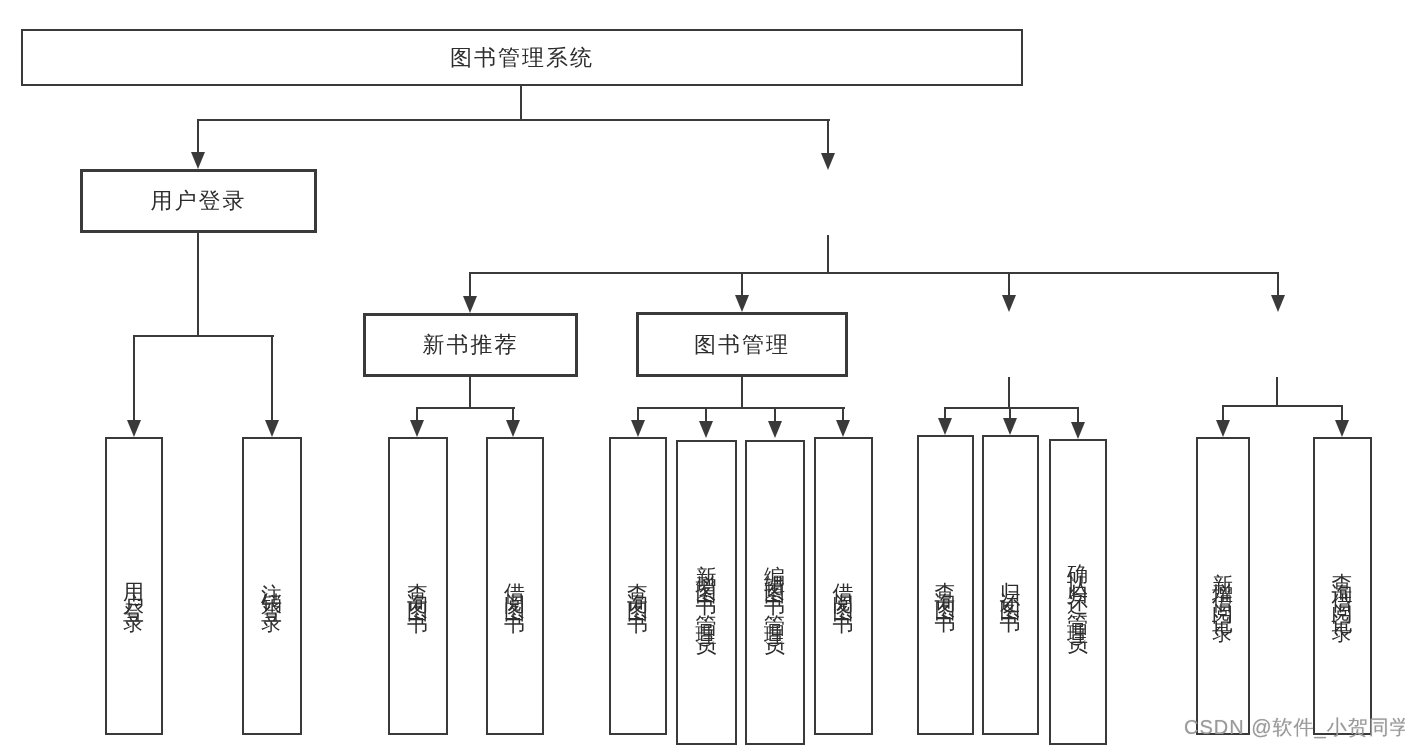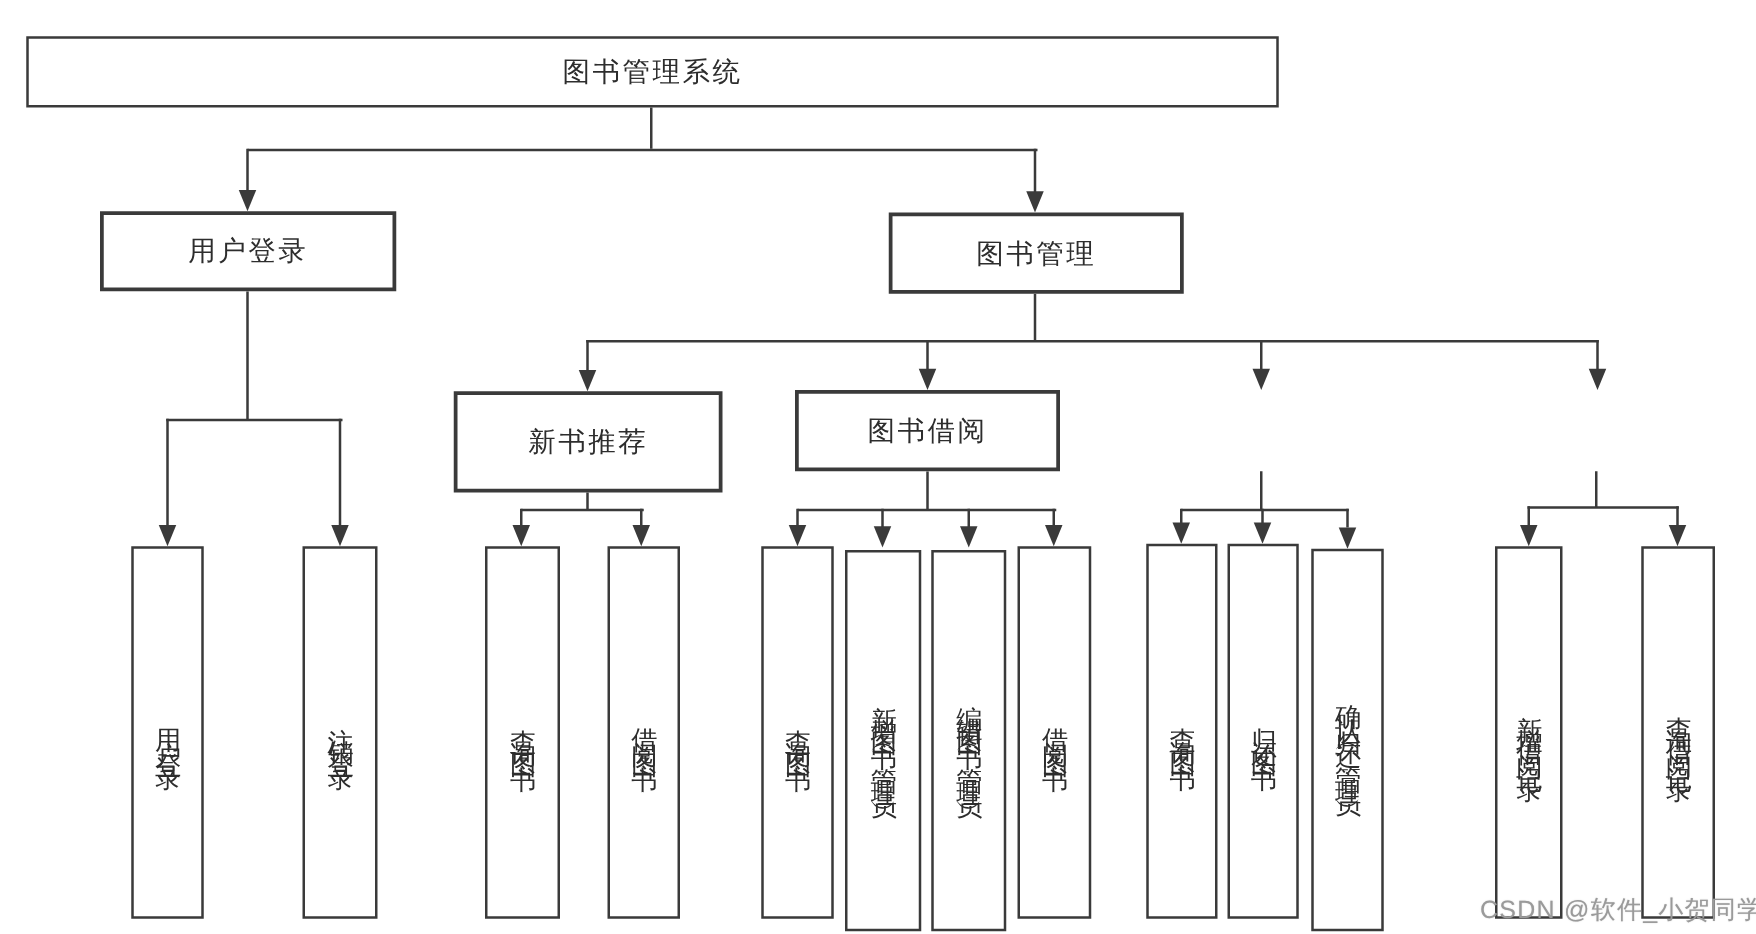--- a/index.html
+++ b/index.html
@@ -51,47 +51,44 @@
   <div class="vl" style="left:520px;top:69px;height:50px;"></div>
   <div class="hl" style="left:198px;top:119px;width:632px;"></div>
   <div class="vl" style="left:197px;top:119px;height:36px;"></div>
   <div class="ah" style="left:191px;top:152px;"></div>
   <div class="vl" style="left:827px;top:119px;height:36px;"></div>
   <div class="ah" style="left:821px;top:153px;"></div>
 
   <div class="box" style="left:80px;top:169px;width:237px;height:64px;">
     <span>用户登录</span>
   </div>
-  <div class="box" style="left:711px;top:170px;width:236px;height:65px;">
-    <span>图书管理</span>
-  </div>
 
   <div class="vl" style="left:197px;top:233px;height:103px;"></div>
   <div class="hl" style="left:133px;top:335px;width:141px;"></div>
   <div class="vl" style="left:133px;top:335px;height:87px;"></div>
   <div class="ah" style="left:127px;top:420px;"></div>
   <div class="vl" style="left:271px;top:335px;height:87px;"></div>
   <div class="ah" style="left:265px;top:420px;"></div>
 
   <div class="vl" style="left:827px;top:235px;height:38px;"></div>
   <div class="hl" style="left:469px;top:272px;width:810px;"></div>
   <div class="vl" style="left:469px;top:272px;height:25px;"></div>
   <div class="ah" style="left:463px;top:296px;"></div>
   <div class="vl" style="left:741px;top:272px;height:25px;"></div>
   <div class="ah" style="left:735px;top:295px;"></div>
   <div class="vl" style="left:1008px;top:272px;height:25px;"></div>
   <div class="ah" style="left:1002px;top:295px;"></div>
   <div class="vl" style="left:1277px;top:272px;height:25px;"></div>
   <div class="ah" style="left:1271px;top:295px;"></div>
 
-  <div class="box" style="left:363px;top:313px;width:215px;height:81px;">
+  <div class="box" style="left:363px;top:313px;width:215px;height:64px;">
     <span>新书推荐</span>
   </div>
   <div class="box" style="left:636px;top:312px;width:212px;height:65px;">
-    <span>图书借阅</span>
+    <span>图书管理</span>
   </div>
 
   <div class="vl" style="left:469px;top:377px;height:31px;"></div>
   <div class="hl" style="left:417px;top:407px;width:98px;"></div>
   <div class="vl" style="left:416px;top:407px;height:15px;"></div>
   <div class="ah" style="left:410px;top:420px;"></div>
   <div class="vl" style="left:512px;top:407px;height:15px;"></div>
   <div class="ah" style="left:506px;top:420px;"></div>
 
   <div class="vl" style="left:741px;top:377px;height:31px;"></div>

